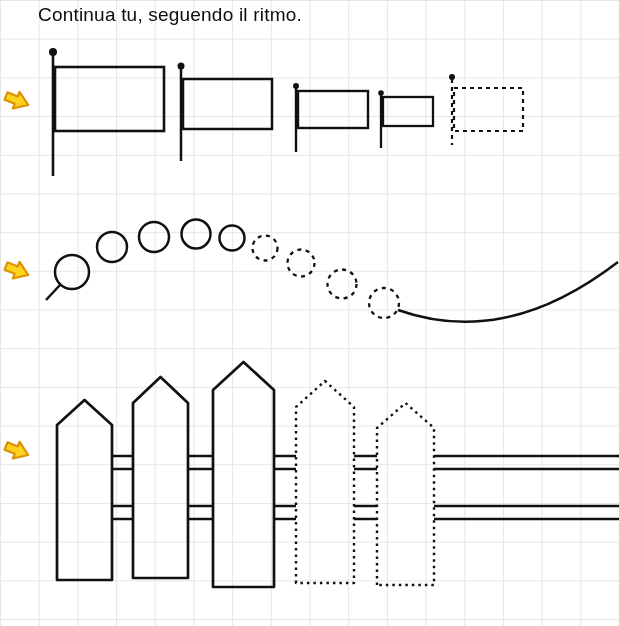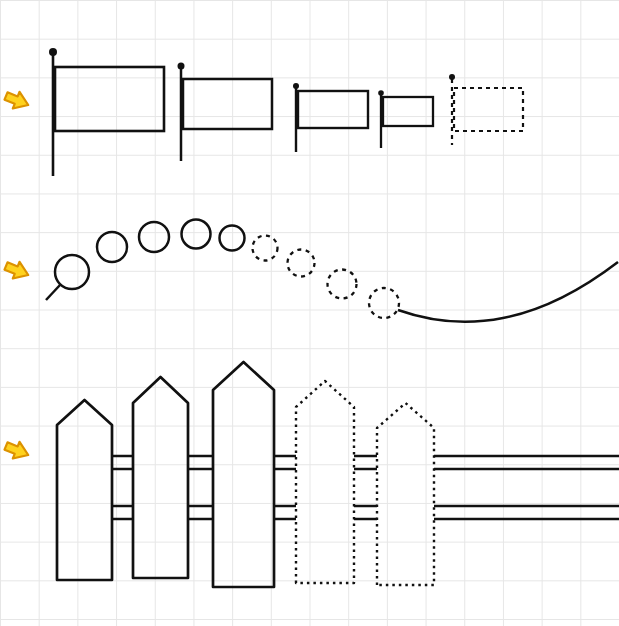--- a/index.html
+++ b/index.html
@@ -19,20 +19,21 @@
     position:absolute;left:38px;top:4px;
     font-size:19px;font-weight:500;color:#0d0d0d;
     letter-spacing:0.2px;
   }
   svg.drawing{position:absolute;left:0;top:0;}
 </style>
 </head>
 <body>
 
 <div class="page">
+  <div class="title">Continua tu, seguendo il ritmo.</div>
   <svg class="drawing" width="619" height="626" viewBox="0 0 619 626">
       <path d="M0 -4 L11 -4 L11 -9 L24 0 L11 9 L11 4 L0 4 Z" transform="translate(6,96) rotate(22)" fill="#ffd21e" stroke="#dc9200" stroke-width="2.2" stroke-linejoin="round"></path>
       <path d="M0 -4 L11 -4 L11 -9 L24 0 L11 9 L11 4 L0 4 Z" transform="translate(6,266) rotate(22)" fill="#ffd21e" stroke="#dc9200" stroke-width="2.2" stroke-linejoin="round"></path>
       <path d="M0 -4 L11 -4 L11 -9 L24 0 L11 9 L11 4 L0 4 Z" transform="translate(6,446) rotate(22)" fill="#ffd21e" stroke="#dc9200" stroke-width="2.2" stroke-linejoin="round"></path>
       <line x1="53" y1="52" x2="53" y2="176" stroke="#111111" stroke-width="2.6"></line>
       <circle cx="53" cy="52" r="4" fill="#111111"></circle>
       <rect x="55" y="67" width="109" height="64" fill="none" stroke="#111111" stroke-width="2.6"></rect>
       <line x1="181" y1="66" x2="181" y2="161" stroke="#111111" stroke-width="2.5"></line>
       <circle cx="181" cy="66" r="3.5" fill="#111111"></circle>
       <rect x="183" y="79" width="89" height="50" fill="none" stroke="#111111" stroke-width="2.5"></rect>

